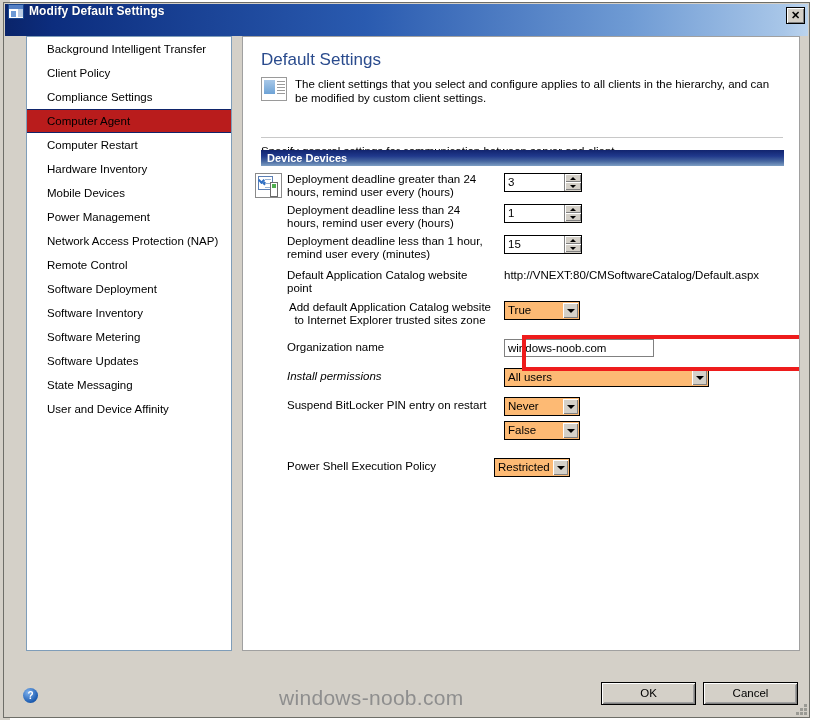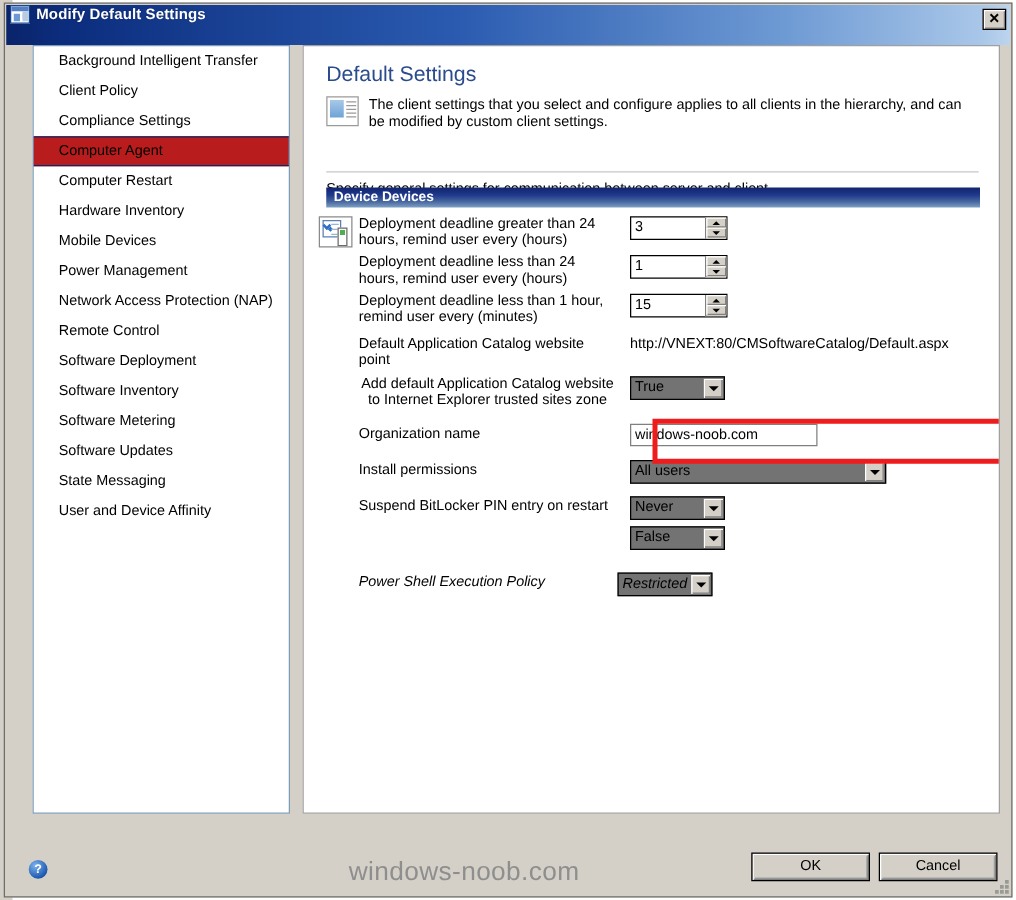--- a/index.html
+++ b/index.html
@@ -336,21 +336,21 @@
     padding-left: 3px;
     color: #000;
     overflow: hidden;
     white-space: nowrap;
   }
 
   
   .combo {
     position: absolute;
     height: 19px;
-    background: #737373;
+    background: #fdba74;
     border: 1px solid #000;
     box-sizing: border-box;
   }
   .combo .txt {
     position: absolute;
     left: 3px; top: 0;
     font-size: 11.5px;
     line-height: 17px;
     color: #000;
   }
@@ -543,40 +543,40 @@
           <div class="combo" style="left: 261px; top: 0px; width: 76px;">
             <span class="txt">True</span>
             <span class="arrow"></span>
           </div>
         </div>
         <div class="row" style="top: 166px; height: 22px;">
           <div class="row-label" style="top: 2px;">Organization name</div>
           <div class="textinput" style="left: 261px; top: 0px; width: 150px;">windows-noob.com</div>
         </div>
         <div class="row" style="top: 195px; height: 22px;">
-          <div class="row-label" style="top: 2px;">Install permissions</div>
+          <div class="row-label" style="top: 2px; font-style: italic;">Install permissions</div>
           <div class="combo" style="left: 261px; top: 0px; width: 205px;">
             <span class="txt">All users</span>
             <span class="arrow"></span>
           </div>
         </div>
         <div class="row" style="top: 224px; height: 22px;">
           <div class="row-label" style="top: 2px;">Suspend BitLocker PIN entry on restart</div>
           <div class="combo" style="left: 261px; top: 0px; width: 76px;">
             <span class="txt">Never</span>
             <span class="arrow"></span>
           </div>
         </div>
         <div class="row" style="top: 248px; height: 28px;">
           <div class="combo" style="left: 261px; top: 0px; width: 76px;">
             <span class="txt">False</span>
             <span class="arrow"></span>
           </div>
         </div>
-        <div class="row" style="top: 285px; height: 22px; font-style: italic;">
+        <div class="row" style="top: 285px; height: 22px;">
           <div class="row-label" style="top: 2px;">Power Shell Execution Policy</div>
           <div class="combo" style="left: 251px; top: 0px; width: 76px;">
             <span class="txt">Restricted</span>
             <span class="arrow"></span>
           </div>
         </div>
       </div>
 
     <div id="red-highlight"></div>
   </div>

